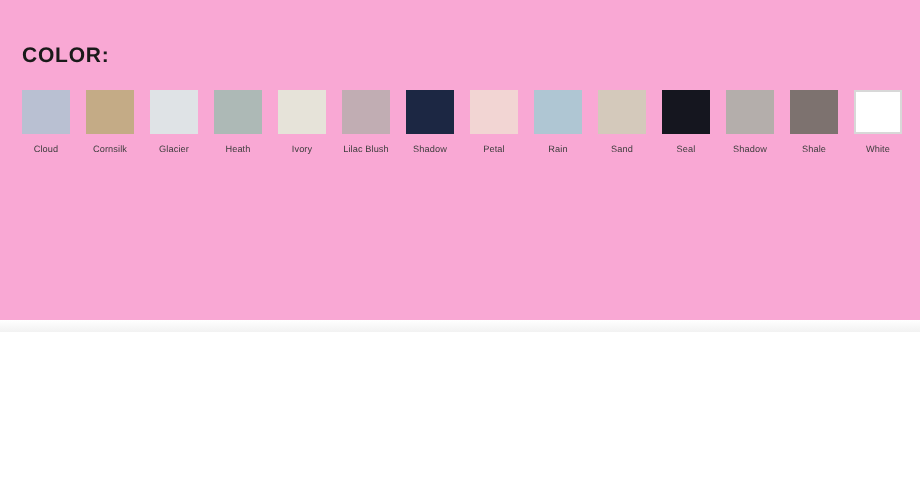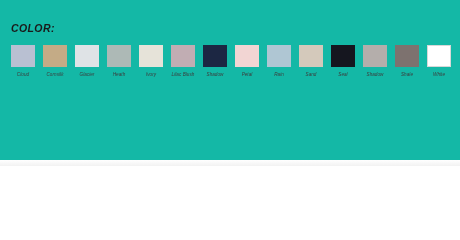--- a/index.html
+++ b/index.html
@@ -13,22 +13,21 @@
     font-family: "Liberation Sans", sans-serif;
     overflow: hidden;
     position: relative;
   }
   .page {
     position: absolute;
     left: 0;
     top: 0;
     width: 460px;
     height: 166px;
-    background: #14b8a6;
-    font-style: italic;
+    background: #f9a8d4;
   }
   .color-section {
     position: absolute;
     left: 0;
     top: 0;
     width: 460px;
   }
   .section-title {
     position: absolute;
     left: 11px;

